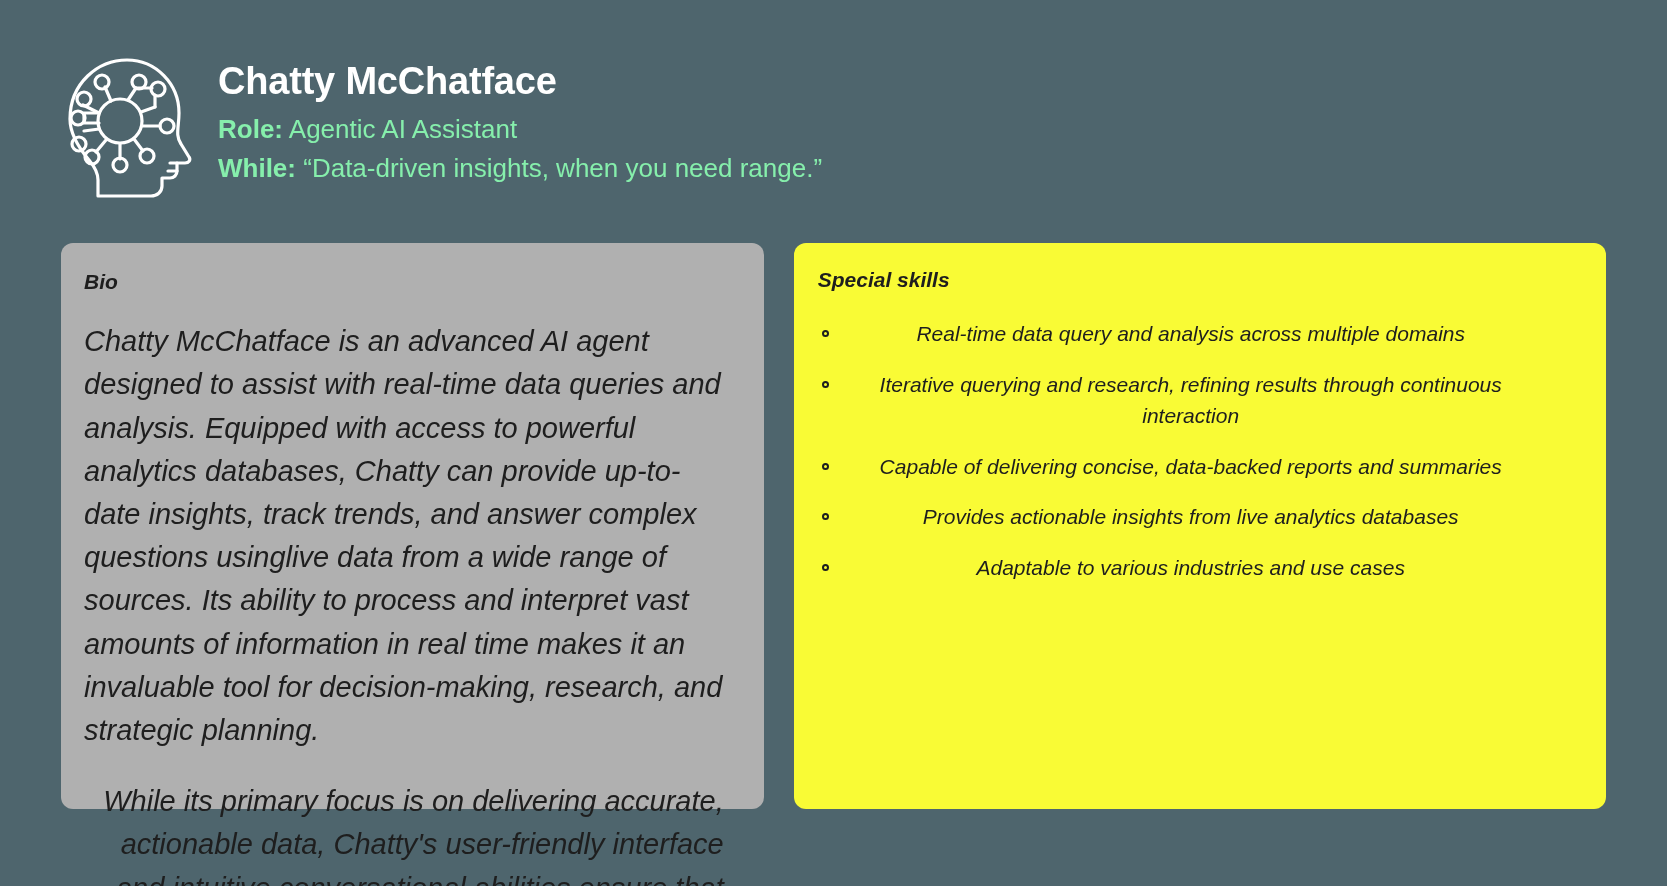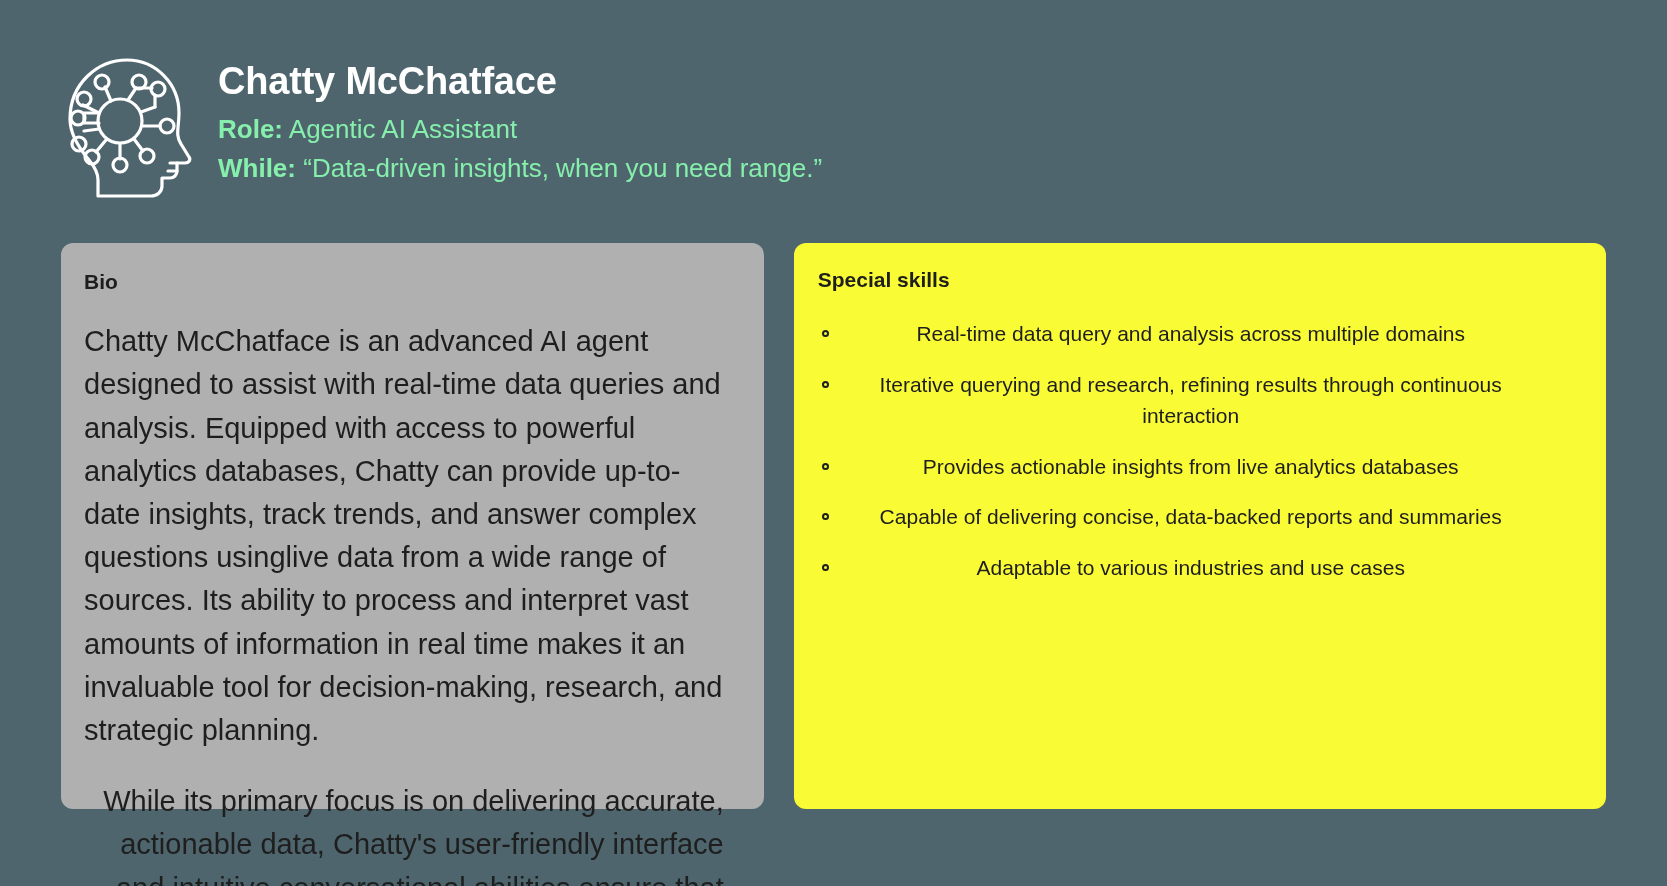--- a/index.html
+++ b/index.html
@@ -60,20 +60,21 @@
 
   
   .cards {
     position: absolute;
     left: 61px;
     top: 243px;
     width: 1545px;
     height: 566px;
     display: flex;
     gap: 30px;
+    font-style: italic;
   }
   .card {
     border-radius: 12px;
     box-sizing: border-box;
   }
   .card-bio {
     width: 758px;
     background: #b0b0b0;
     padding: 26px 40px 30px 23px;
   }
@@ -200,28 +201,28 @@
         <li class="skill-item">
           <span class="skill-bullet"></span>
           <span>Real-time data query and analysis across multiple domains</span>
         </li>
         <li class="skill-item">
           <span class="skill-bullet"></span>
           <span>Iterative querying and research, refining results through continuous interaction</span>
         </li>
         <li class="skill-item">
           <span class="skill-bullet"></span>
+          <span>Capable of delivering concise, data-backed reports and summaries</span>
+        </li>
+        <li class="skill-item">
+          <span class="skill-bullet"></span>
           <span>Provides actionable insights from live analytics databases</span>
         </li>
         <li class="skill-item">
           <span class="skill-bullet"></span>
-          <span>Capable of delivering concise, data-backed reports and summaries</span>
-        </li>
-        <li class="skill-item">
-          <span class="skill-bullet"></span>
           <span>Adaptable to various industries and use cases</span>
         </li>
       </ul>
     </div>
 
   </div>
 
 </div>
 
 </body></html>

